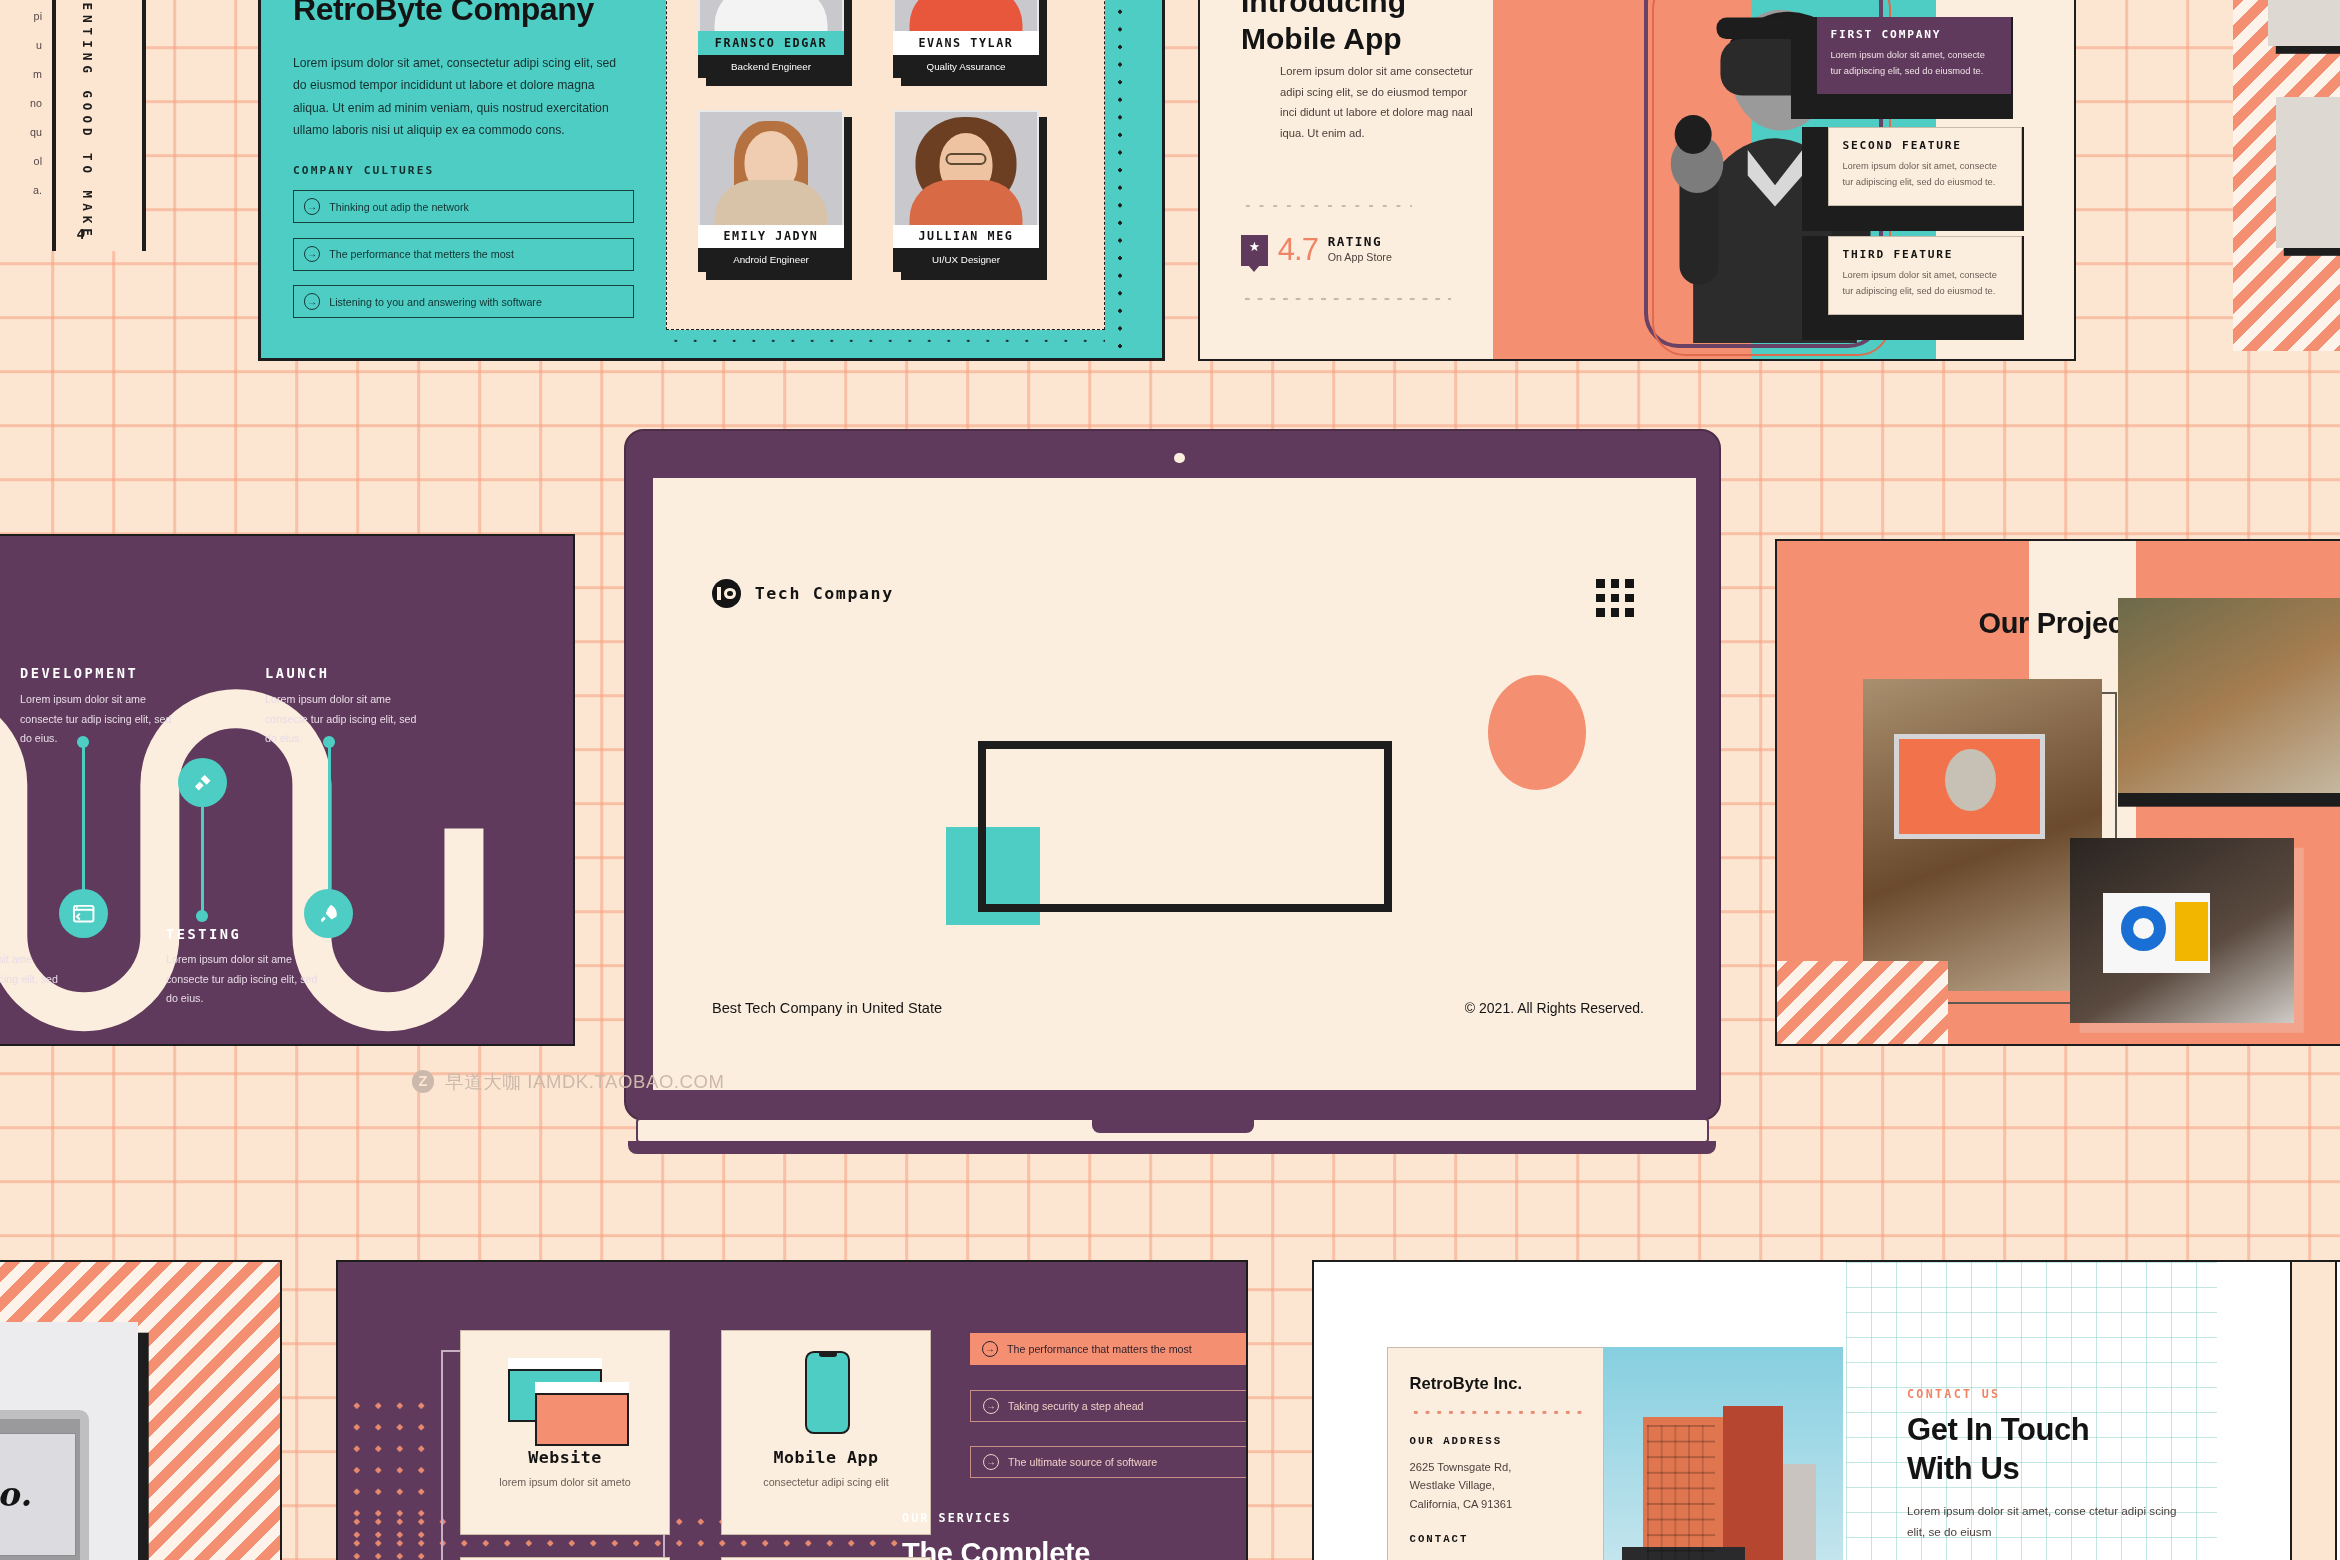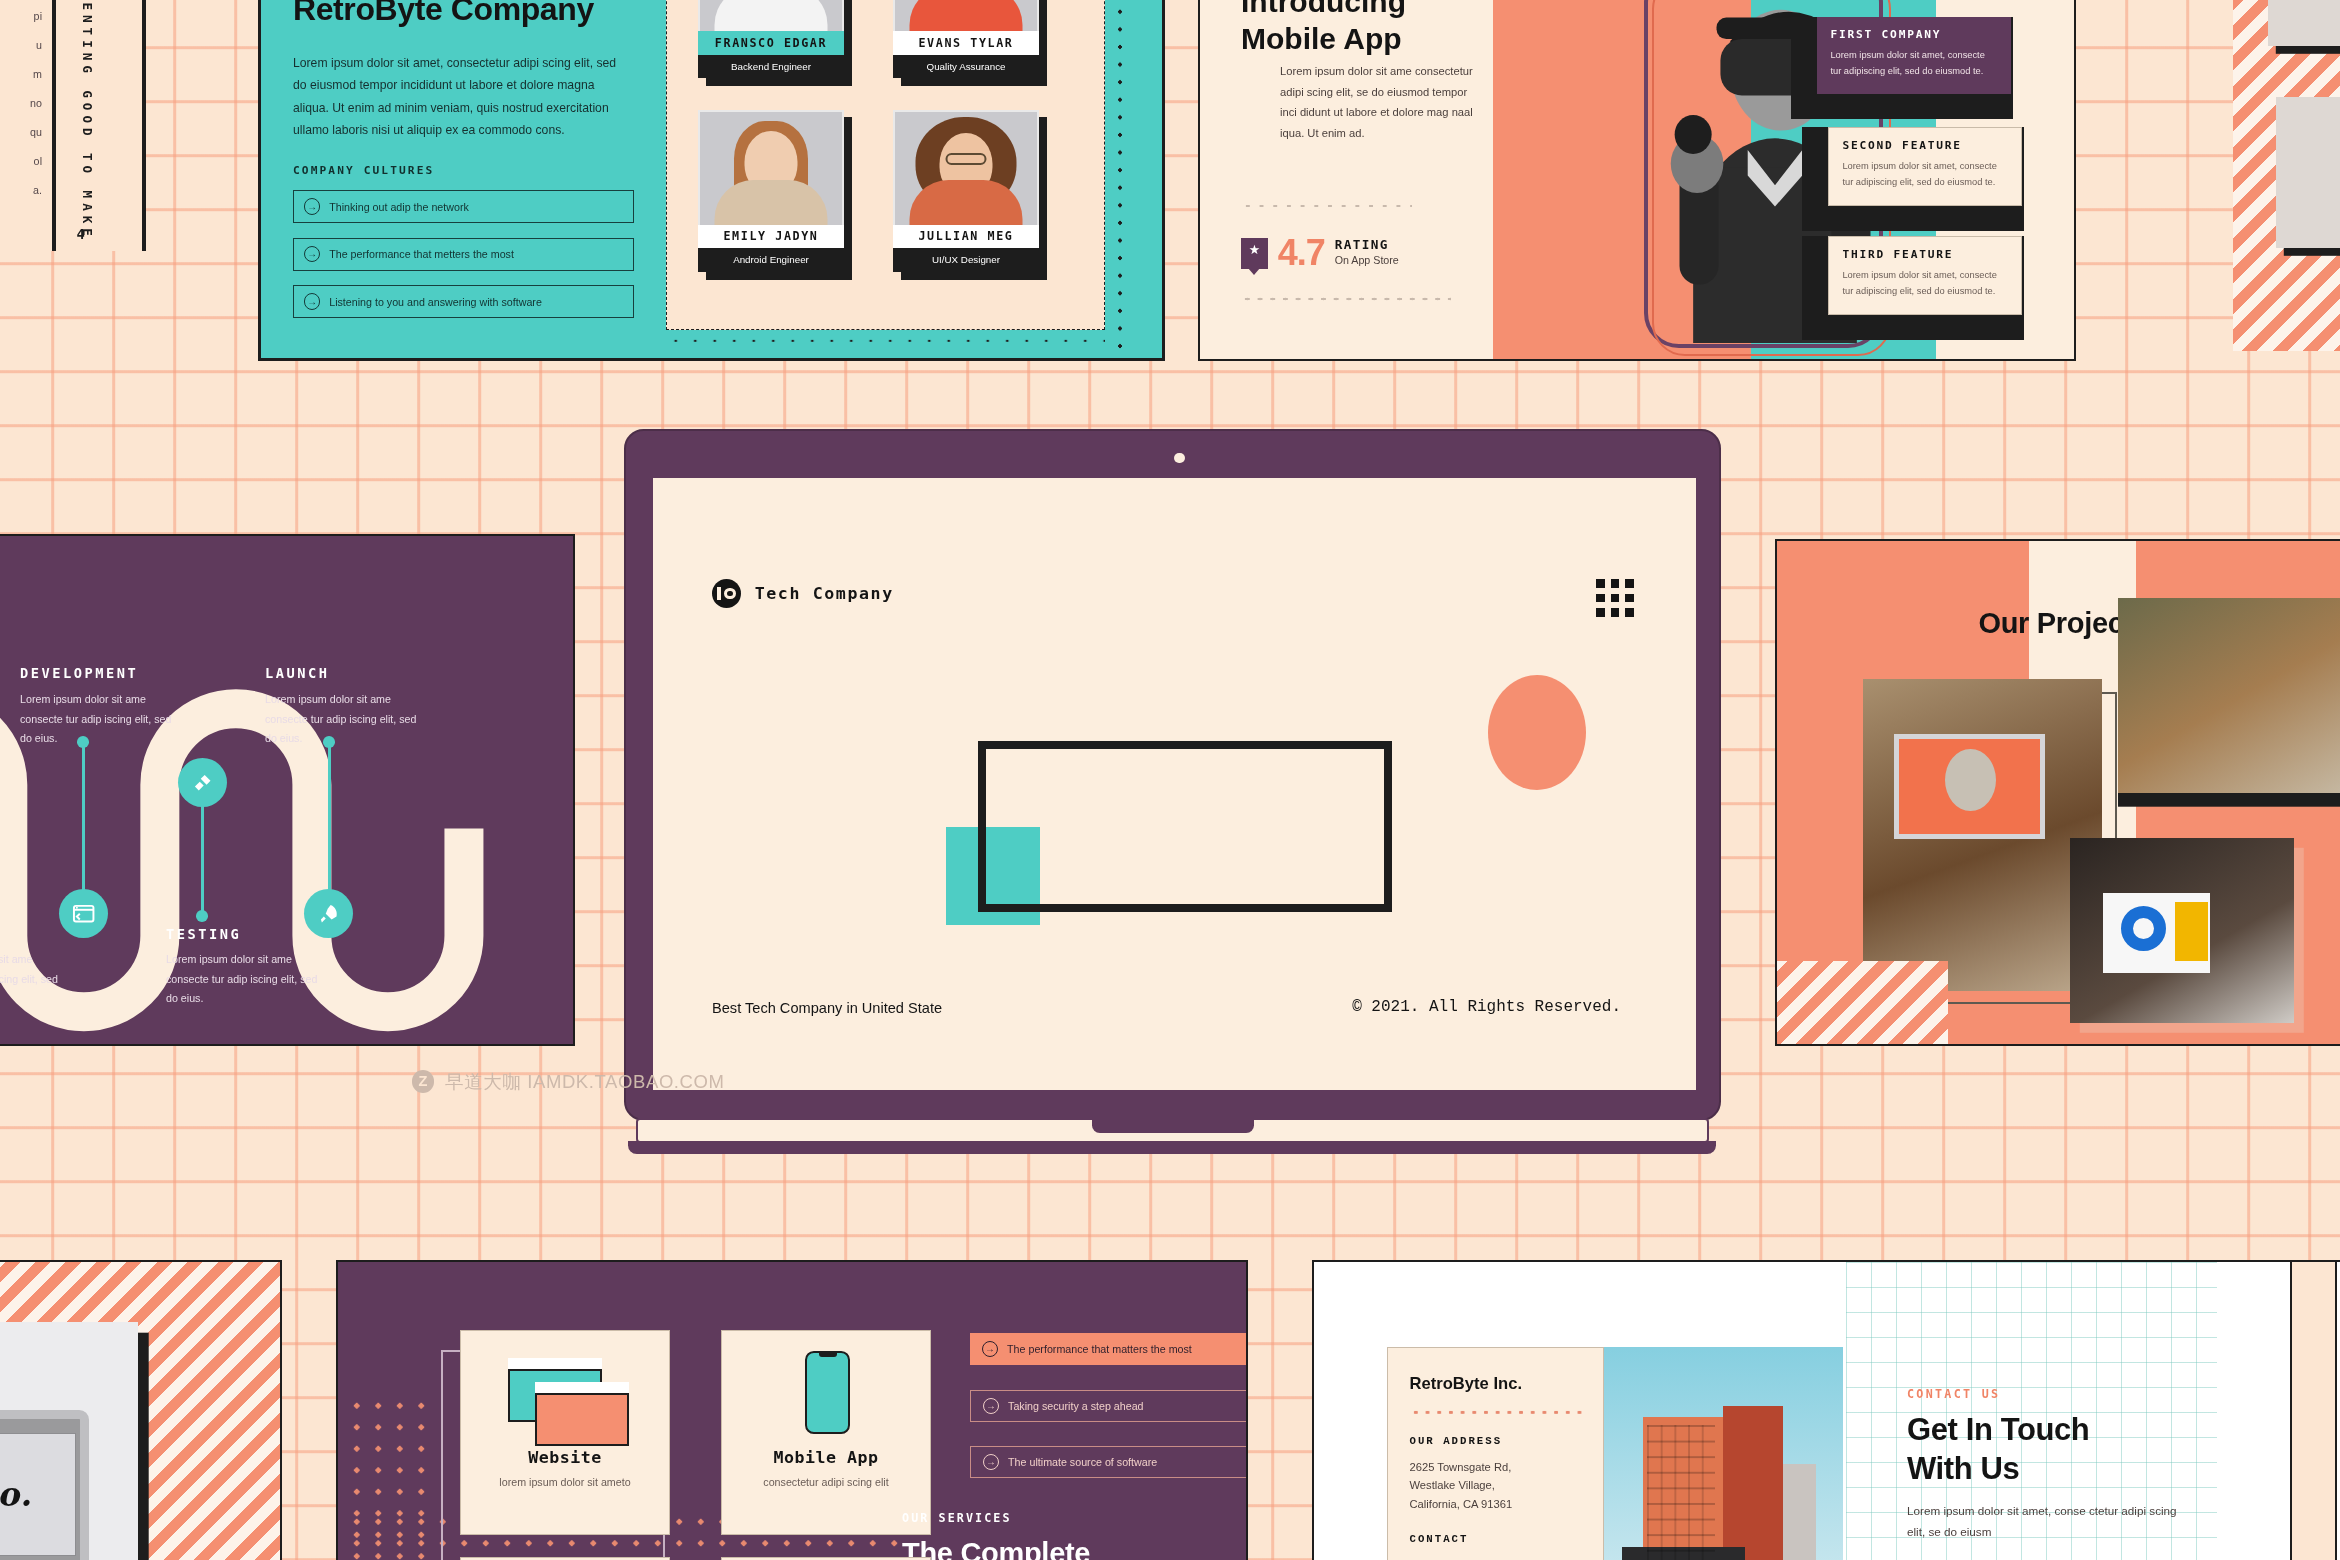--- a/index.html
+++ b/index.html
@@ -95,21 +95,21 @@
                    background-size:13.7px 7.8px;}
   #slideC .dots2 { position:absolute; left:41px; top:395px; width:210px; height:7.8px;
                    background-image:radial-gradient(#c8b9ac 2.3px, transparent 2.4px);
                    background-size:12.7px 7.8px;}
   #slideC .rating { position:absolute; left:41px; top:332px; display:flex; align-items:center; gap:9.8px;}
   #slideC .badge { width:27px; height:31px; background:#5f3a5c; position:relative;
                    display:flex; align-items:flex-start; justify-content:center; padding-top:4.9px;}
   #slideC .badge:after{content:""; position:absolute; bottom:-6.8px; left:6.8px; border-left:6.8px solid transparent;
                    border-right:6.8px solid transparent; border-top:7.8px solid #5f3a5c;}
   #slideC .badge span { color:#fff; font-size:12.7px; }
-  #slideC .score { font-size:36px; font-weight:700; color:#f08466; letter-spacing:-1px;}
+  #slideC .score { font-size:31px; font-weight:400; color:#f08466; letter-spacing:-1px;}
   #slideC .rl { line-height:14.6px;}
   #slideC .rl .a { font-size:12.7px; font-weight:800; letter-spacing:1.4px; color:#141414;
                    font-family:"DejaVu Sans Mono", monospace;}
   #slideC .rl .b { font-size:10.7px; color:#4a3f3c; }
   #slideC .orangeband { position:absolute; left:293px; top:0; width:258px; height:100%; background:#f58f71;}
   #slideC .tealband { position:absolute; left:551px; top:0; width:185px; height:100%; background:#4ecdc4;}
   #slideC .phone { position:absolute; left:444px; top:68px; width:239px; height:380px;
                    border:4.9px solid #6a4266; border-radius:35px; }
   #slideC .phone2 { position:absolute; left:452px; top:76px; width:239px; height:380px;
                    border:2px solid #e06a4e; border-radius:33px; }
@@ -164,21 +164,21 @@
   #screen .circle { position:absolute; left:835px; top:197px; width:98px; height:115px;
                     border-radius:50%; background:#f58f71;}
   #screen .sq { position:absolute; left:293px; top:349px; width:94px; height:98px; background:#4ecdc4;}
   #screen .logoBox { position:absolute; left:325px; top:263px; width:414px; height:171px;
                      border:8.8px solid #1d1d1d;}
   #screen .logoTxt { position:absolute; left:325px; top:263px; width:414px; height:171px;
                      display:flex; align-items:center; justify-content:center; font-size:52px;
                      font-weight:800; letter-spacing:2px; color:#141414;
                      font-family:"DejaVu Sans Mono", monospace;}
   #screen .ftL { position:absolute; left:59px; bottom:74px; font-size:14.6px; color:#141414;}
-  #screen .ftR { position:absolute; right:75px; bottom:74px; font-size:16px; color:#141414;font-family:Liberation Mono, monospace;}
+  #screen .ftR { position:absolute; right:52px; bottom:74px; font-size:14px; color:#141414;}
   #hinge { position:absolute; left:11.7px; top:689px; width:1073px; height:25px; background:#fceede;
            border:2px solid #5f3a5c; border-radius:3.9px;}
   #notch { position:absolute; left:468px; top:689px; width:162px; height:14.6px; background:#5f3a5c;
            border-radius:0 0 7.8px 7.8px;}
   #foot  { position:absolute; left:3.9px; top:712px; width:1088px; height:12.7px; background:#5f3a5c;
            border-radius:0 0 8.8px 8.8px;}
   #wm { position:absolute; left:412px; top:1069px; display:flex; align-items:center; gap:10.7px;
         font-size:18.5px; color:#cdb9ab; letter-spacing:0.6px;}
   #wm .z { width:22.4px; height:22.4px; border-radius:50%; background:#cdb9ab; color:#fce6d2;
            display:flex; align-items:center; justify-content:center; font-size:14.6px; font-weight:700;}

